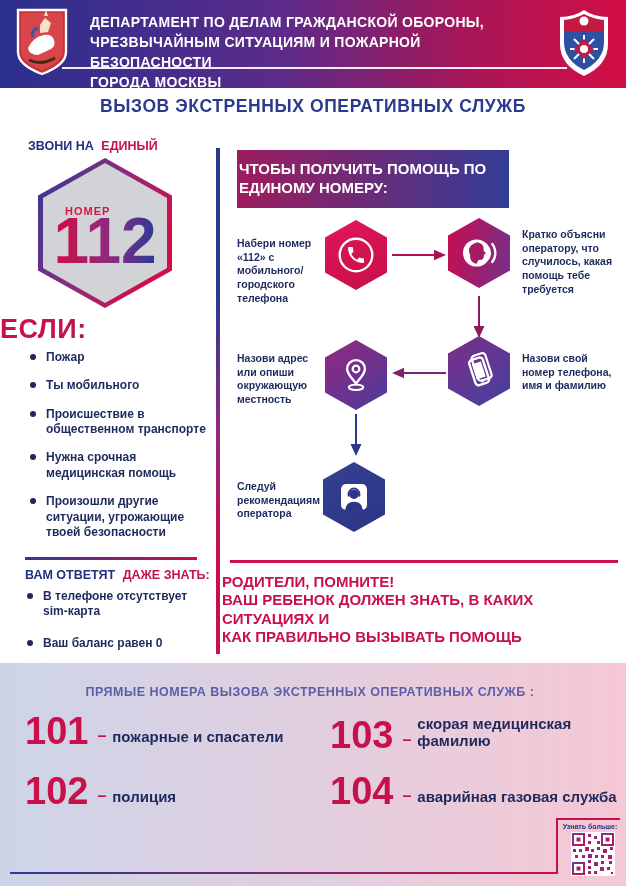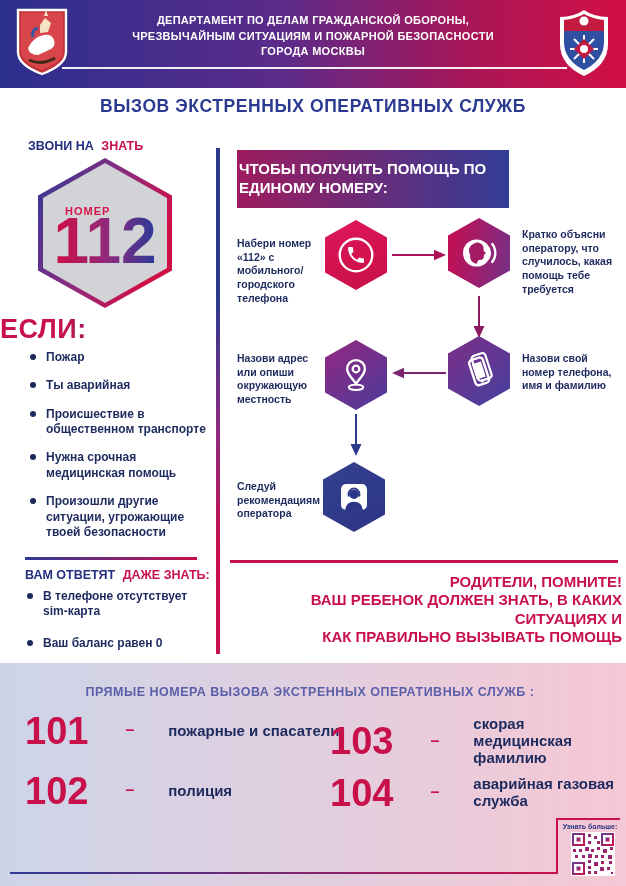--- a/index.html
+++ b/index.html
@@ -2,22 +2,22 @@
 <html lang="ru"><head>
 <meta charset="utf-8">
 <style>
   * { margin:0; padding:0; box-sizing:border-box; }
   body { background:#888; display:flex; justify-content:center; font-family:"Liberation Sans",sans-serif; }
   .poster { position:relative; width:626px; height:886px; background:#ffffff; overflow:hidden; }
 
   
   .header { position:absolute; left:0; top:0; width:626px; height:88px;
             background:linear-gradient(90deg,#2b2f8e 0%,#5c2b8a 45%,#a91657 75%,#d20f45 100%); }
-  .header-text { position:absolute; left:90px; top:13px; width:446px; text-align:center;
-                 color:#fff; font-weight:bold; font-size:11px; line-height:1.42; letter-spacing:.3px; }
+  .header-text { position:absolute; left:90px; top:13px; width:446px; 
+                 color:#fff; font-weight:bold; font-size:14px; line-height:1.42; letter-spacing:.3px; }
   .header-line { position:absolute; left:62px; top:67px; width:505px; height:1.5px; background:rgba(255,255,255,.92); }
   .emblem { position:absolute; top:8px; }
   .emblem.left { left:16px; }
   .emblem.right { left:558px; top:9px; }
 
   
   .page-title { position:absolute; left:0; top:96px; width:626px; text-align:center;
                 color:#2b3990; font-weight:bold; font-size:17.5px; letter-spacing:.6px; }
 
   
@@ -67,29 +67,29 @@
   .t5 { left:237px; top:480px; width:92px; }
   .flow-hex { position:absolute; width:62px; height:70px; display:flex; align-items:center; justify-content:center; }
   .hx1 { left:325px; top:220px; background:linear-gradient(160deg,#e0175a 0%,#c60f47 100%); }
   .hx2 { left:448px; top:218px; background:linear-gradient(100deg,#c01055 10%,#7c2d84 90%); }
   .hx3 { left:325px; top:340px; background:linear-gradient(140deg,#93277f 0%,#4c3b9b 100%); }
   .hx4 { left:448px; top:336px; background:linear-gradient(140deg,#7c2e87 0%,#45409f 100%); }
   .hx5 { left:323px; top:462px; background:linear-gradient(150deg,#35408f 0%,#2c3587 100%); }
   .arrow { position:absolute; }
 
   .crimson-hr { position:absolute; left:230px; top:560px; width:388px; height:2.5px; background:#c8104b; }
-  .reminder { position:absolute; left:222px; top:573px; width:400px; text-align:right;
+  .reminder { position:absolute; left:222px; top:573px; width:400px; text-align:left;
               color:#c8104b; font-weight:bold; font-size:15px; line-height:1.22; }
 
   
   .bottom { position:absolute; left:0; top:663px; width:626px; height:223px;
             background:linear-gradient(90deg,#cdd4e8 0%,#e3cede 55%,#f6c7d4 100%); }
   .bottom-title { position:absolute; left:0; top:22px; width:620px; text-align:center;
                   color:#5b5fa9; font-weight:bold; font-size:12.5px; letter-spacing:.5px; }
-  .num-item { position:absolute; display:flex; align-items:center;gap:28px; }
+  .num-item { position:absolute; display:flex; align-items:flex-end; }
   .num-item .big { color:#c8104b; font-weight:bold; font-size:38px; line-height:.85; }
   .num-item .dash { color:#c8104b; font-weight:bold; font-size:16px; margin:0 6px 2px 9px; }
   .num-item .lbl { color:#1d2a5e; font-weight:bold; font-size:15px; margin-bottom:2px; }
   .ni1 { left:25px;  top:52px; }
   .ni2 { left:25px;  top:112px; }
   .ni3 { left:330px; top:52px; }
   .ni4 { left:330px; top:112px; }
 
   .footer-line { position:absolute; left:10px; top:209px; width:547px; height:2px;
                  background:linear-gradient(90deg,#2e3a96,#c8104b); }
@@ -133,35 +133,35 @@
       <rect x="19" y="33" width="14" height="14" fill="#c41a3f" transform="rotate(45 26 40)"></rect>
       <circle cx="26" cy="40" r="4" fill="#ffffff"></circle>
       <circle cx="26" cy="12" r="4.5" fill="#ffffff"></circle>
     </svg>
   </div>
 
   <div class="page-title">ВЫЗОВ ЭКСТРЕННЫХ ОПЕРАТИВНЫХ СЛУЖБ</div>
 
   <div class="call-label">
     <span class="blue">ЗВОНИ НА</span>
-    <span class="red">ЗНАТЬ</span>
+    <span class="red">ЕДИНЫЙ</span>
   </div>
 
   <div class="big-hex hex">
     <div class="big-hex-inner hex">
       <div class="num-caption">НОМЕР</div>
       <div class="num-112">112</div>
     </div>
   </div>
 
   <div class="if-title">ЕСЛИ:</div>
 
   <ul class="blist blist-1">
     <li><span class="dot"></span><span>Пожар</span></li>
-    <li><span class="dot"></span><span>Ты аварийная</span></li>
+    <li><span class="dot"></span><span>Ты мобильного</span></li>
     <li><span class="dot"></span><span>Происшествие в общественном транспорте</span></li>
     <li><span class="dot"></span><span>Нужна срочная медицинская помощь</span></li>
     <li><span class="dot"></span><span>Произошли другие ситуации, угрожающие твоей безопасности</span></li>
   </ul>
 
   <div class="grad-hr"></div>
 
   <div class="answered-title">
     <span class="blue">ВАМ ОТВЕТЯТ</span>
     <span class="red">ДАЖЕ ЗНАТЬ:</span>

